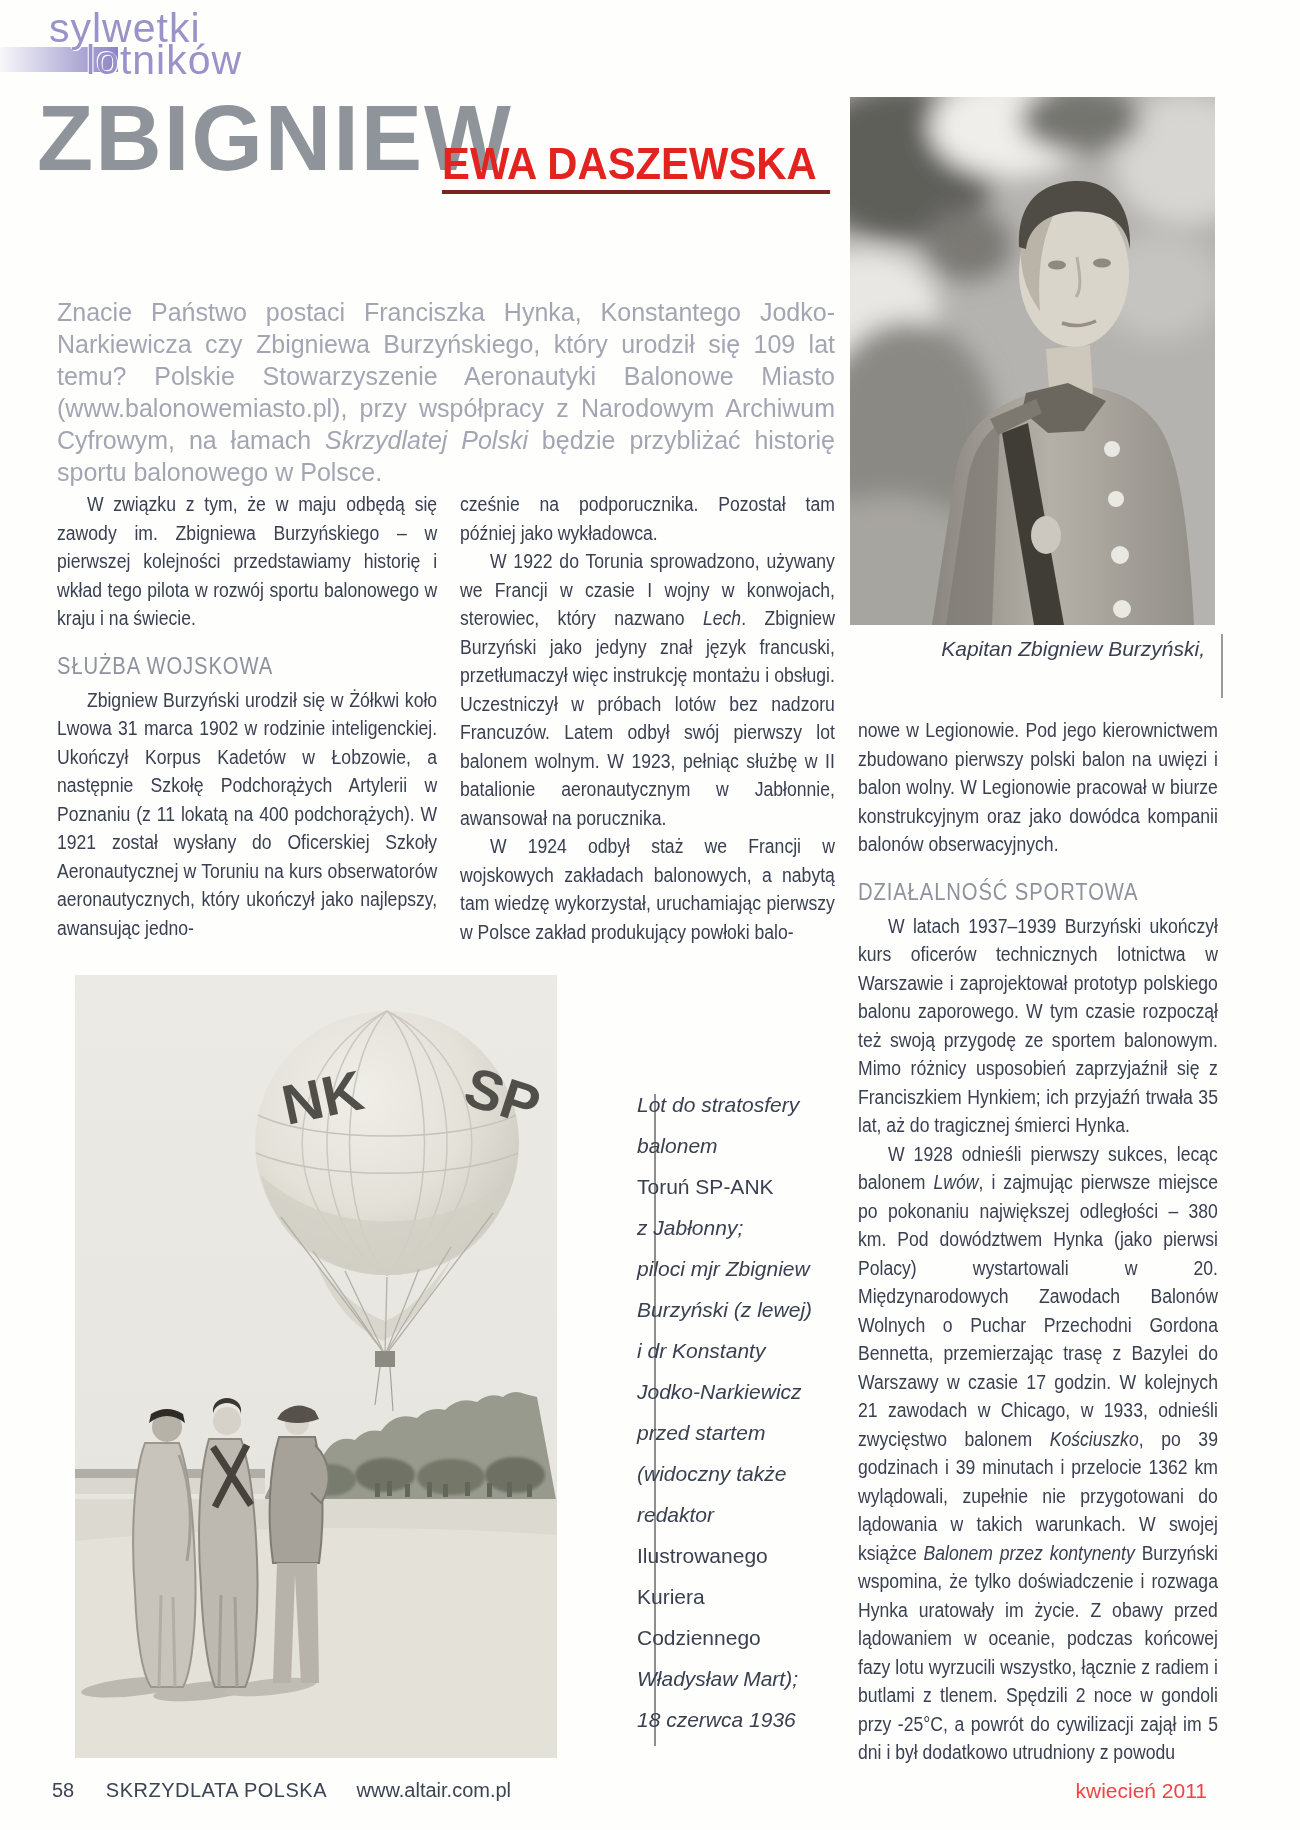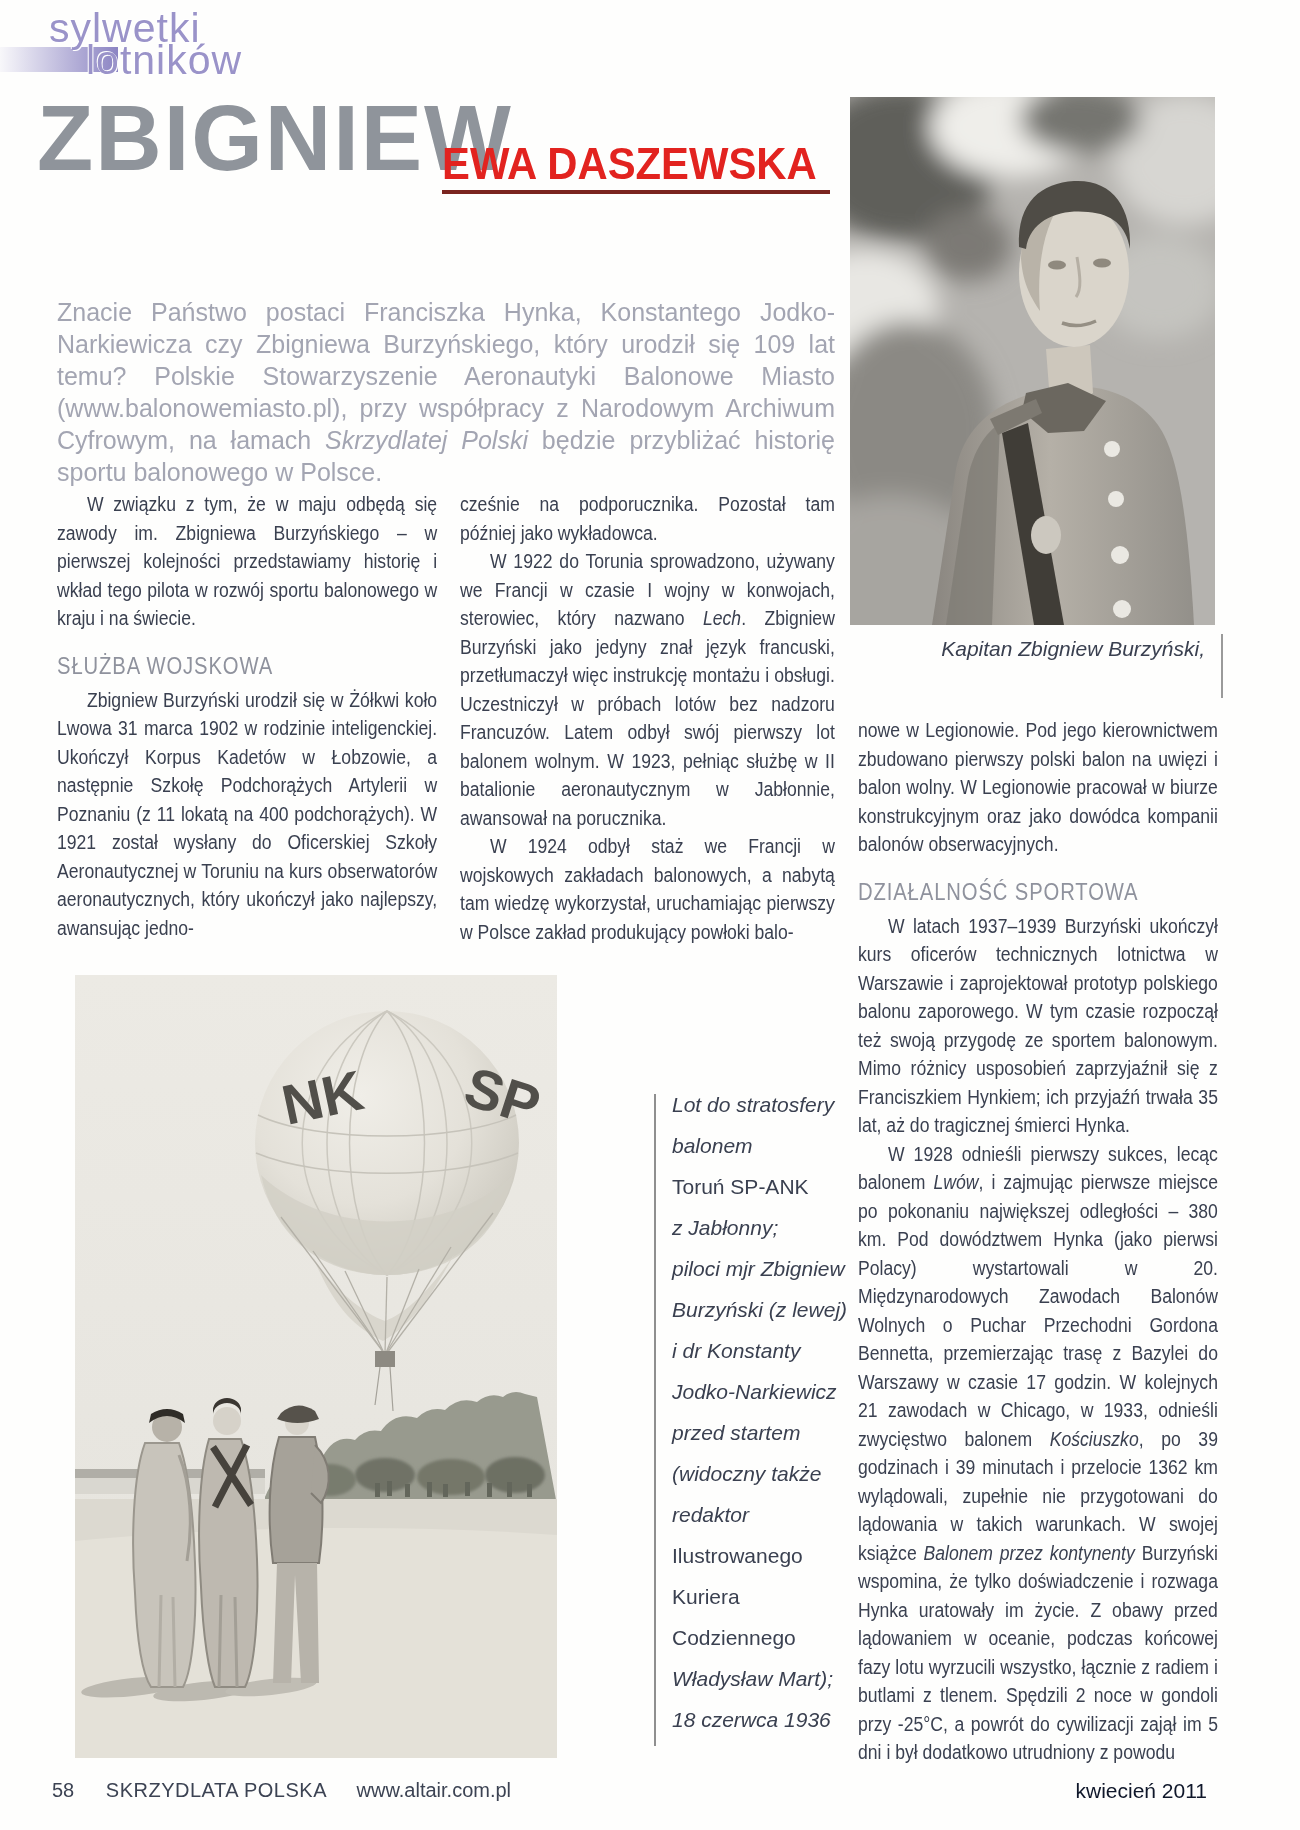--- a/index.html
+++ b/index.html
@@ -41,28 +41,28 @@
   .col1{left:57px;width:432px;}
   .col2{left:460px;width:426px;}
   .col3{left:858px;top:716px;width:409px;}
   .col p{margin:0;}
   .col p.ind{text-indent:34px;}
   .col h3{margin:20px 0 7px 0;font-size:23px;font-weight:normal;color:#8f929d;
     letter-spacing:1px;line-height:1.15;}
   .col i{font-style:italic;}
   
   .bcap-rule{position:absolute;left:654px;top:1094px;width:2px;height:652px;background:#8f8f8f;}
-  .bcap{position:absolute;left:672px;top:1084px;width:185px;font-style:italic;
+  .bcap{position:absolute;left:637px;top:1084px;width:185px;font-style:italic;
     font-size:21px;line-height:41px;color:#3a4050;white-space:pre-line;}
   .roman{font-style:normal;}
   
   .footer-left{position:absolute;left:52px;top:1779px;font-size:20px;color:#3c4353;}
   .footer-left .mag{margin-left:26px;letter-spacing:0.5px;}
   .footer-left .url{margin-left:24px;}
-  .footer-right{position:absolute;right:93px;top:1779px;font-size:21px;color:#0f172a;}
+  .footer-right{position:absolute;right:93px;top:1779px;font-size:21px;color:#ef4444;}
 </style>
 </head>
 <body>
 
 <div class="page">
 
   <div>
     <div class="logo-bar"></div>
     <div class="logo-word logo-w1">sylwetki</div>
     <div class="logo-word logo-w2">lotników</div>

